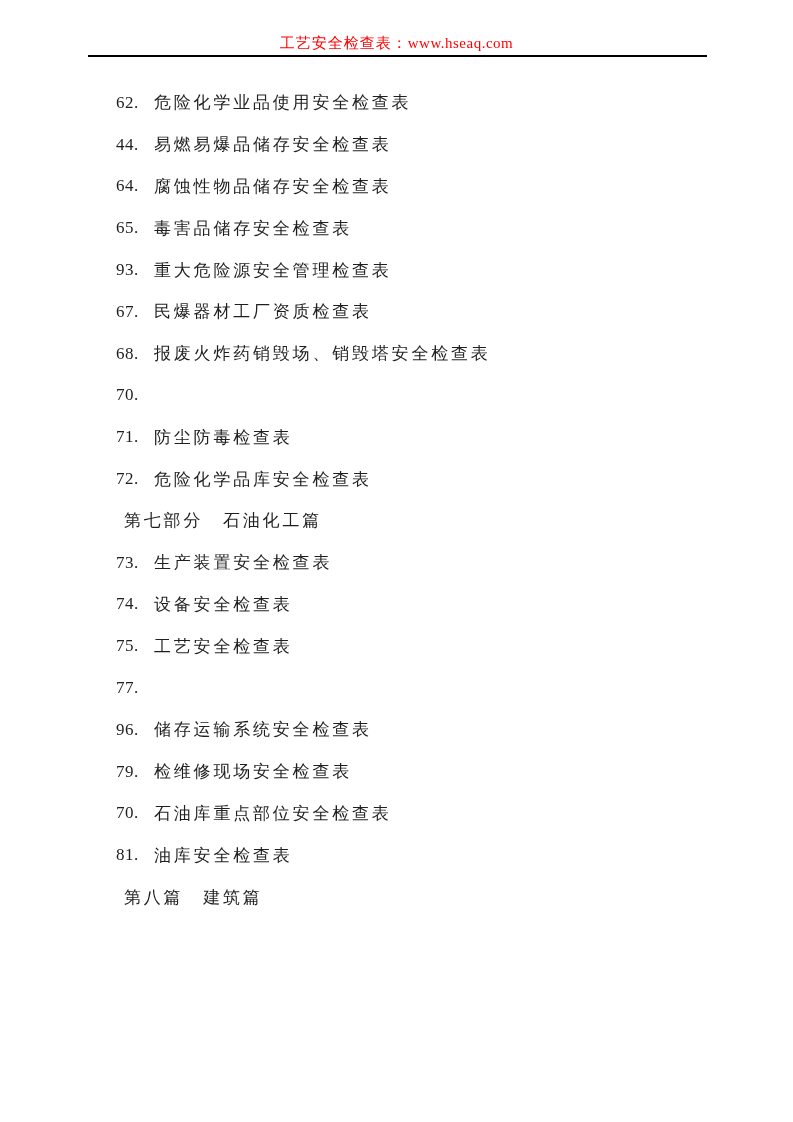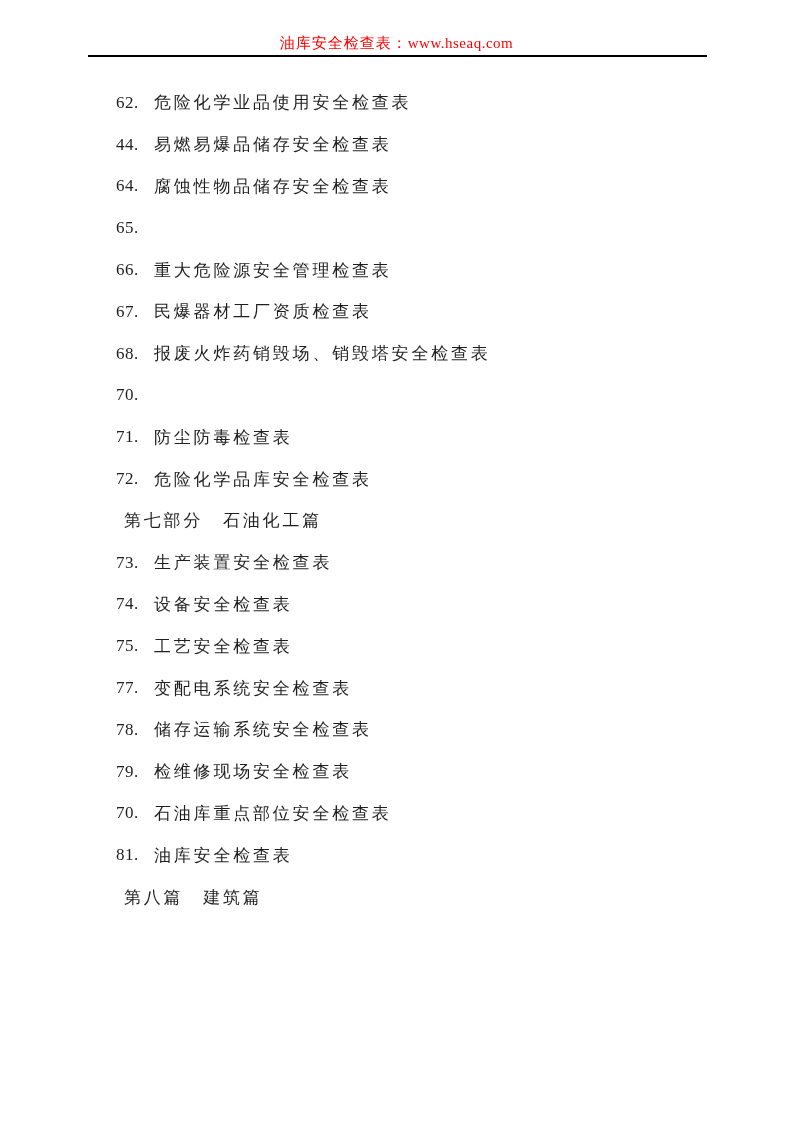--- a/index.html
+++ b/index.html
@@ -69,43 +69,44 @@
     padding-left: 120px;
     letter-spacing: 2.8px;
   }
 </style>
 </head>
 <body>
 
 <div class="page">
 
   <div class="page-header" style="color: rgb(255, 0, 0);">
-    <span class="hdr-label">油库安全检查表：</span><span class="hdr-url">www.hseaq.com</span>
+    <span class="hdr-label">工艺安全检查表：</span><span class="hdr-url">www.hseaq.com</span>
   </div>
 
   <div class="header-rule" style="background: rgb(0, 0, 0);"></div>
 
   <div class="toc-list">
       <div class="toc-row item">
       <span class="num">62.</span>
       <span class="text">危险化学业品使用安全检查表</span>
     </div>
       <div class="toc-row item">
       <span class="num">44.</span>
       <span class="text">易燃易爆品储存安全检查表</span>
     </div>
       <div class="toc-row item">
       <span class="num">64.</span>
       <span class="text">腐蚀性物品储存安全检查表</span>
     </div>
       <div class="toc-row item">
       <span class="num">65.</span>
+      <span class="text">毒害品储存安全检查表</span>
     </div>
       <div class="toc-row item">
-      <span class="num">66.</span>
+      <span class="num">93.</span>
       <span class="text">重大危险源安全管理检查表</span>
     </div>
       <div class="toc-row item">
       <span class="num">67.</span>
       <span class="text">民爆器材工厂资质检查表</span>
     </div>
       <div class="toc-row item">
       <span class="num">68.</span>
       <span class="text">报废火炸药销毁场、销毁塔安全检查表</span>
     </div>
@@ -130,24 +131,23 @@
       <div class="toc-row item">
       <span class="num">74.</span>
       <span class="text">设备安全检查表</span>
     </div>
       <div class="toc-row item">
       <span class="num">75.</span>
       <span class="text">工艺安全检查表</span>
     </div>
       <div class="toc-row item">
       <span class="num">77.</span>
-      <span class="text">变配电系统安全检查表</span>
     </div>
       <div class="toc-row item">
-      <span class="num">78.</span>
+      <span class="num">96.</span>
       <span class="text">储存运输系统安全检查表</span>
     </div>
       <div class="toc-row item">
       <span class="num">79.</span>
       <span class="text">检维修现场安全检查表</span>
     </div>
       <div class="toc-row item">
       <span class="num">70.</span>
       <span class="text">石油库重点部位安全检查表</span>
     </div>

